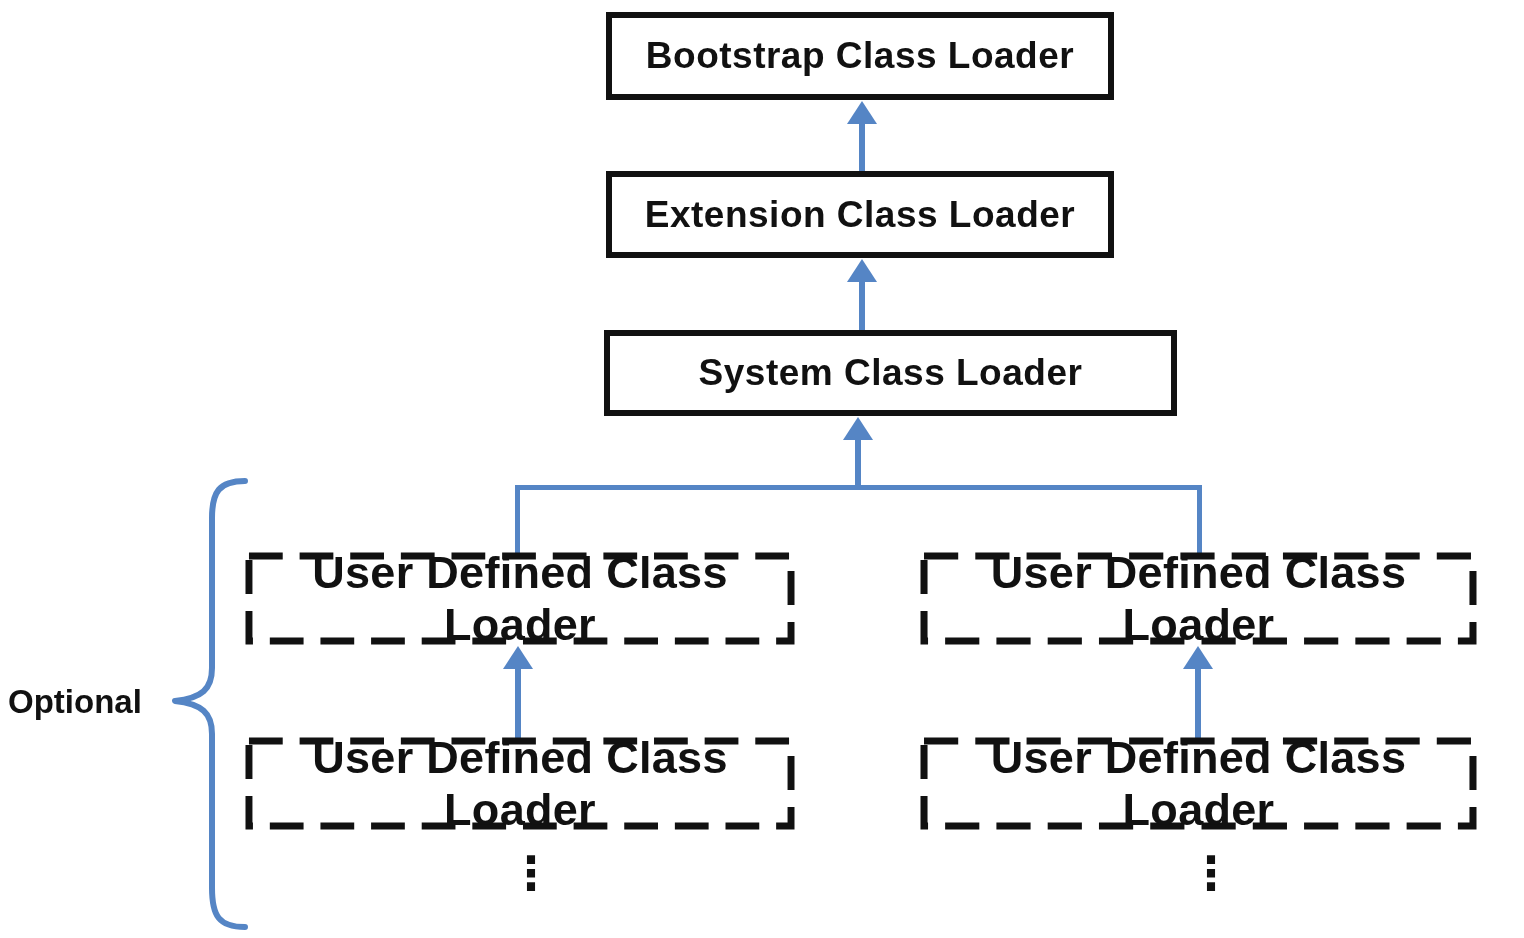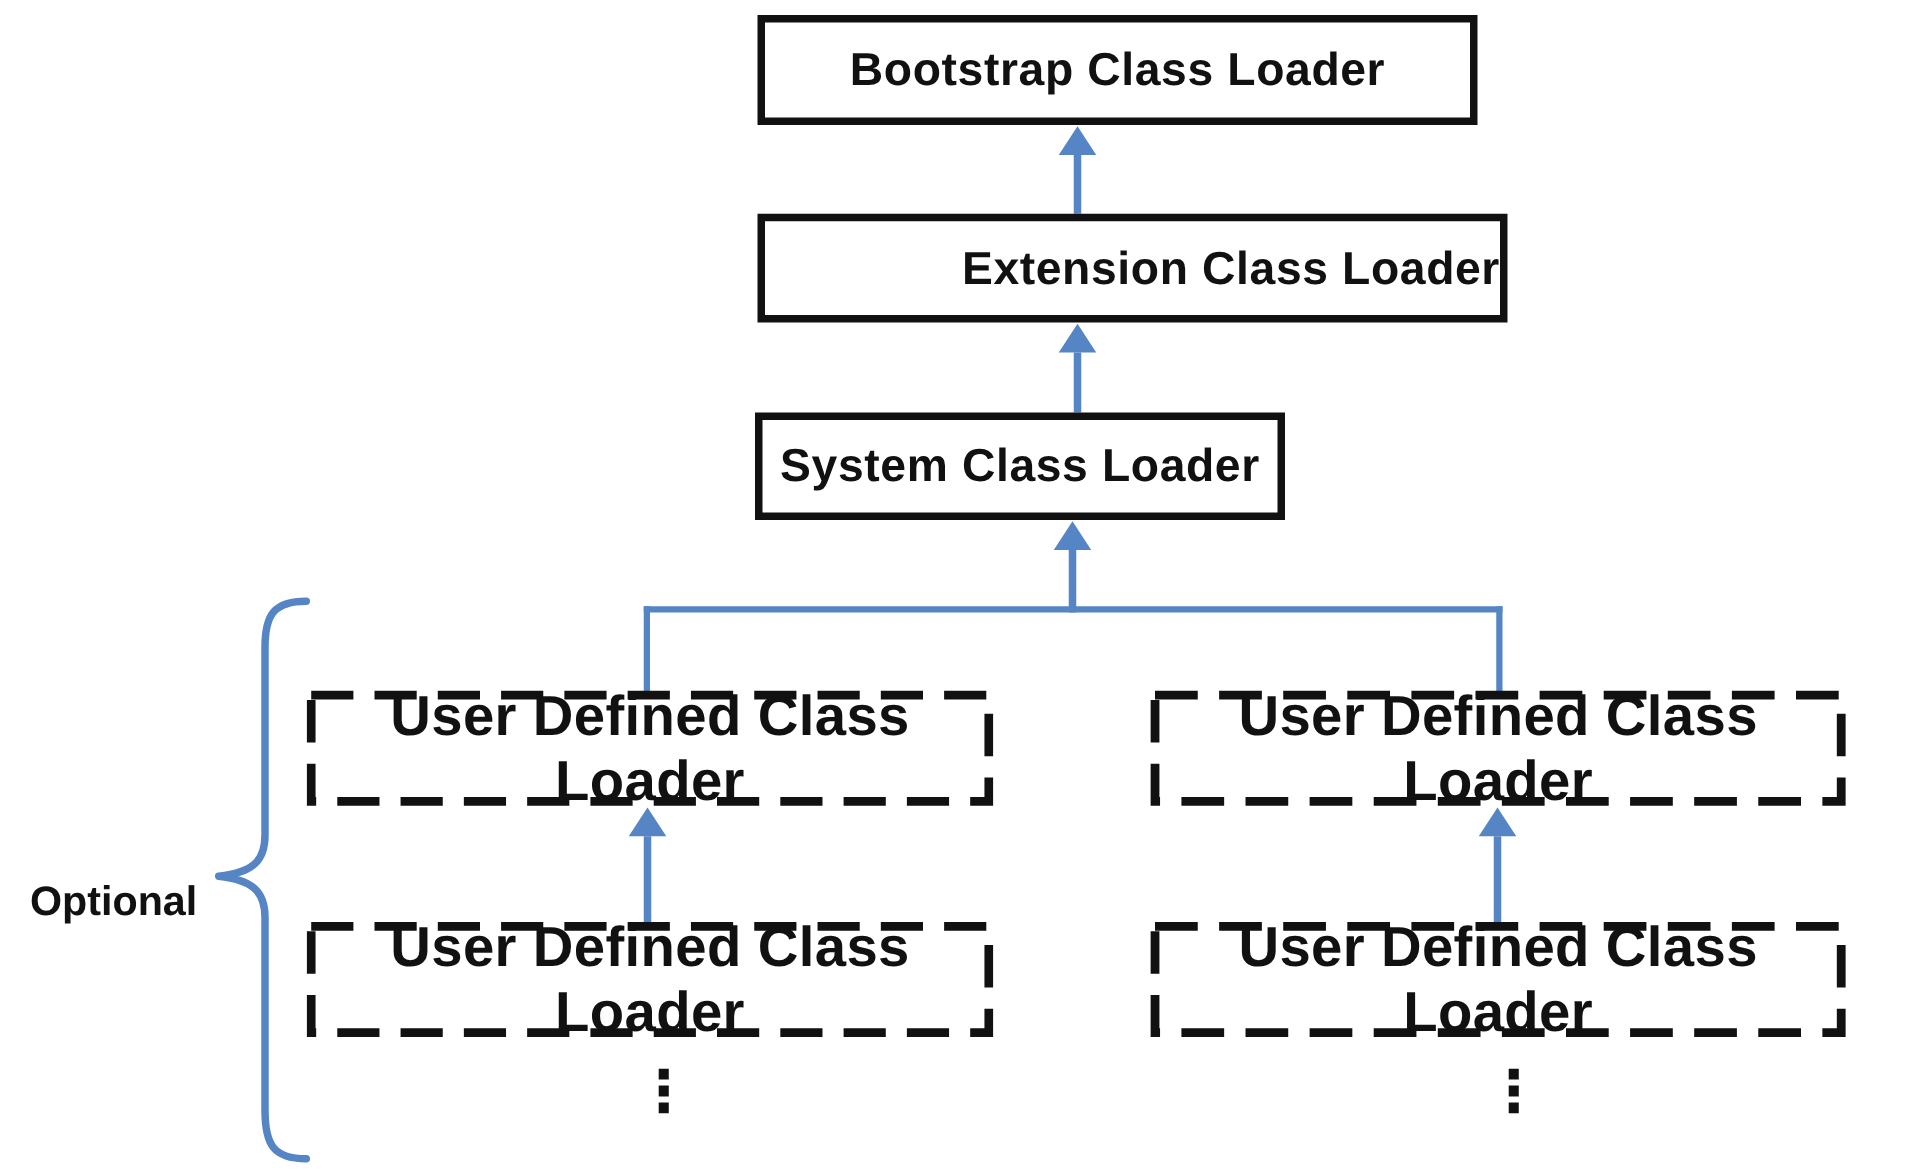--- a/index.html
+++ b/index.html
@@ -70,39 +70,39 @@
     font-weight:bold;
     line-height:46px;
   }
   .brace{position:absolute;}
 </style>
 </head>
 <body>
 
 <div class="canvas">
 
-  <div class="node solid" style="left:606px;top:12px;width:576px;height:88px;">
+  <div class="node solid" style="left:606px;top:12px;width:508px;height:88px;">
     <span class="lbl">Bootstrap Class Loader</span>
   </div>
 
   <div class="arrow" style="left:845px;top:101px;height:71px;">
     <div class="head"></div>
     <div class="shaft"></div>
   </div>
 
-  <div class="node solid" style="left:606px;top:171px;width:600px;height:87px;justify-content:flex-end;">
+  <div class="node solid" style="left:606px;top:171px;width:508px;height:87px;">
     <span class="lbl">Extension Class Loader</span>
   </div>
 
   <div class="arrow" style="left:845px;top:259px;height:72px;">
     <div class="head"></div>
     <div class="shaft"></div>
   </div>
 
-  <div class="node solid" style="left:604px;top:330px;width:424px;height:86px;">
+  <div class="node solid" style="left:604px;top:330px;width:573px;height:86px;">
     <span class="lbl">System Class Loader</span>
   </div>
 
   <div class="arrow" style="left:841px;top:417px;height:73px;">
     <div class="head"></div>
     <div class="shaft"></div>
   </div>
 
   <div class="hline" style="left:515px;top:485px;width:687px;height:5px;"></div>
   <div class="vline" style="left:515px;top:485px;width:5px;height:70px;"></div>
@@ -142,21 +142,21 @@
   <div class="node dashed" style="left:920px;top:737px;width:557px;height:93px;">
     <svg class="dash-rect" viewBox="0 0 554 93" preserveAspectRatio="none">
       <rect x="4" y="4" width="546" height="85" fill="none" stroke="#111111" stroke-width="7" stroke-dasharray="34 17"></rect>
     </svg>
     <span class="lbl">User Defined Class Loader</span>
   </div>
 
   <div class="vdots" style="left:508px;top:850px;">⋮</div>
   <div class="vdots" style="left:1188px;top:850px;">⋮</div>
 
-  <div class="optional" style="left:8px;top:702px;margin-left:16px;">Optional</div>
+  <div class="optional" style="left:8px;top:683px;">Optional</div>
 
   <svg class="brace" style="left:165px;top:476px;" width="90" height="456" viewBox="0 0 90 456">
     <path d="M 80 5
              C 54 5, 47 16, 47 42
              L 47 192
              C 47 213, 37 222, 10 225
              C 37 228, 47 237, 47 258
              L 47 412
              C 47 440, 54 451, 80 451" fill="none" stroke="#5585c5" stroke-width="6" stroke-linecap="round" stroke-linejoin="round"></path>
   </svg>

